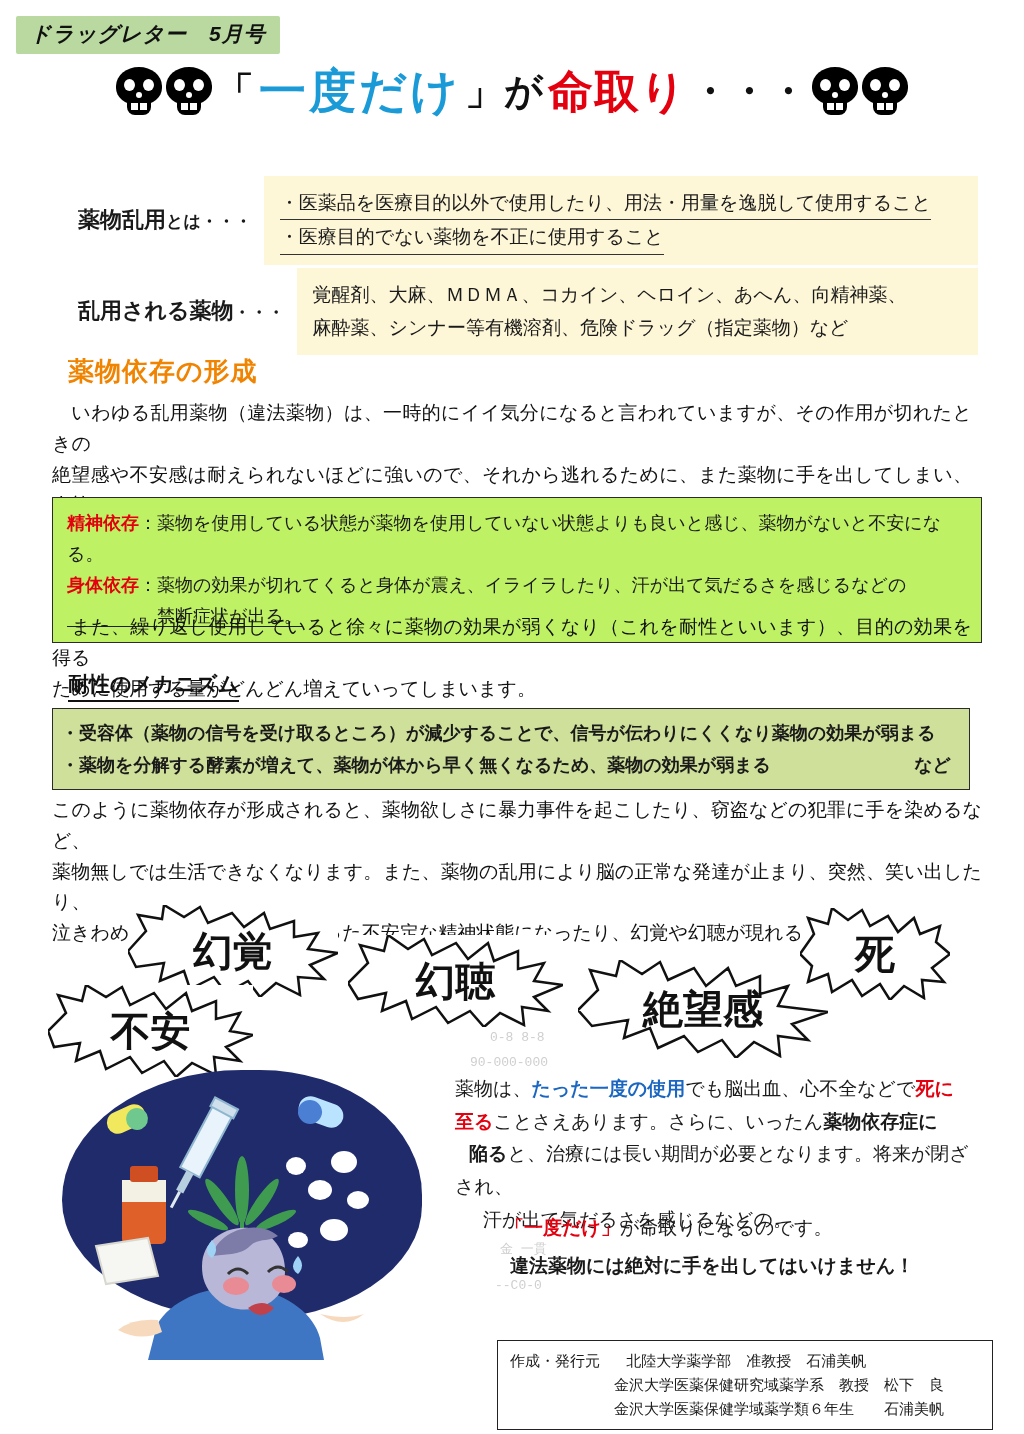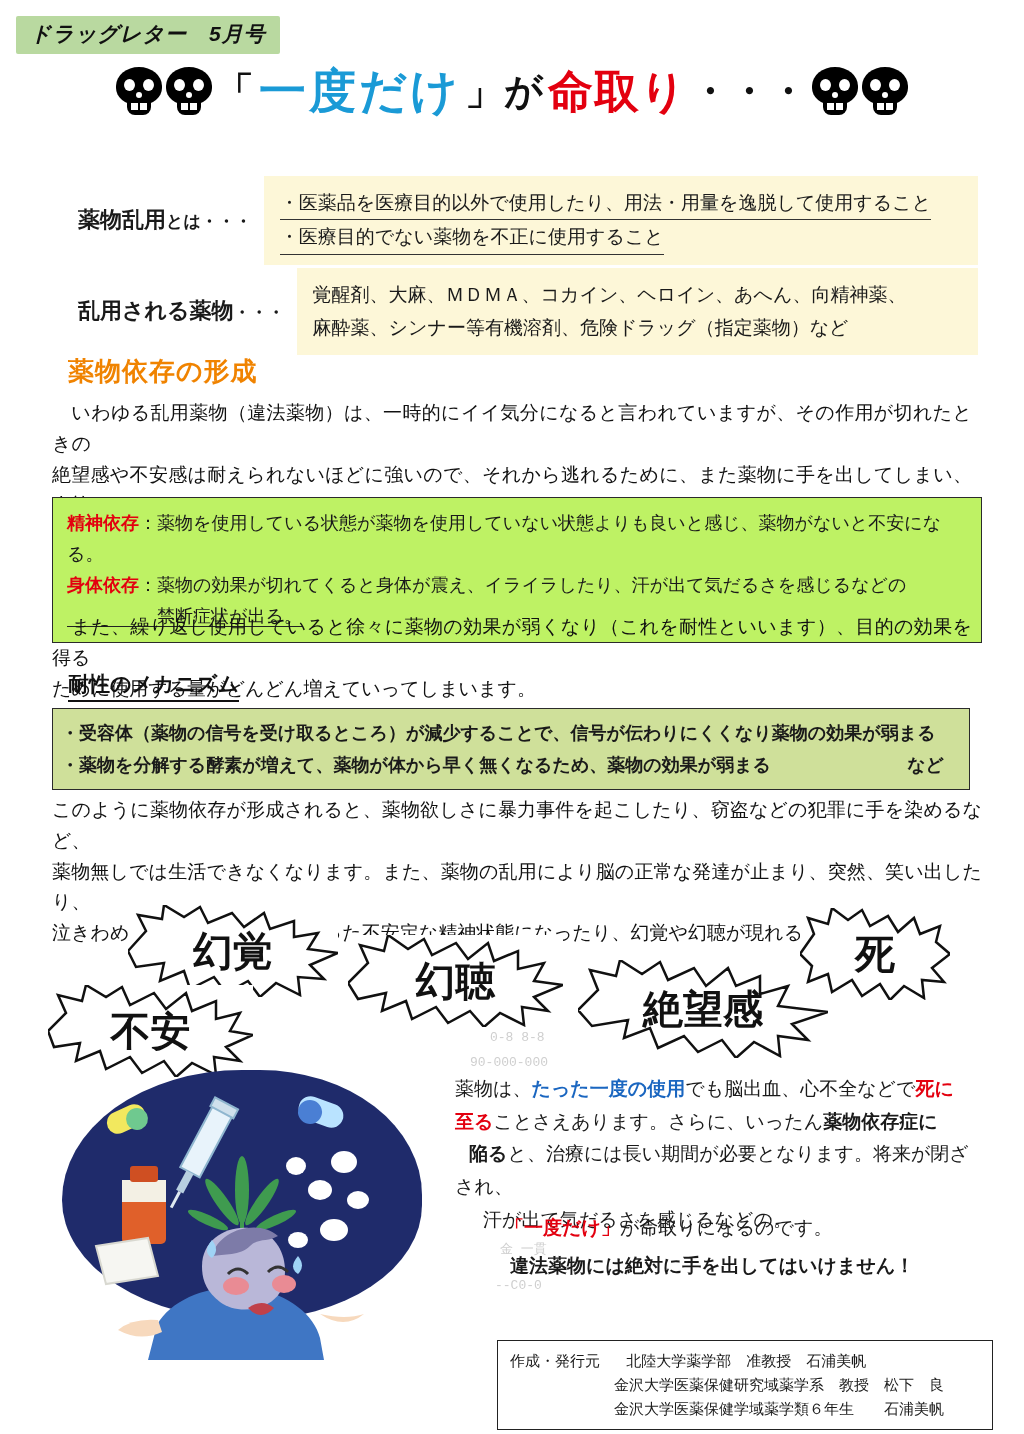--- a/index.html
+++ b/index.html
@@ -102,21 +102,21 @@
 
   
   .greenbox{
     position:absolute;
     background:#cfe09a;border:1px solid #2b2b2b;
     padding:9px 8px;
     font-size:18px;line-height:1.75;
     position:absolute;
     font-weight:bold;
   }
-  .greenbox .nado{position:absolute;right:25px;bottom:8px;font-size:18px;}
+  .greenbox .nado{position:absolute;right:18px;bottom:8px;font-size:18px;}
 
   
   .burst{
     position:absolute;
     display:flex;align-items:center;justify-content:center;
     background:#ffffff;
     color:#111;font-weight:bold;
     font-family:"DejaVu Sans", sans-serif;
     filter:drop-shadow(0 0 0 #000);
   }

